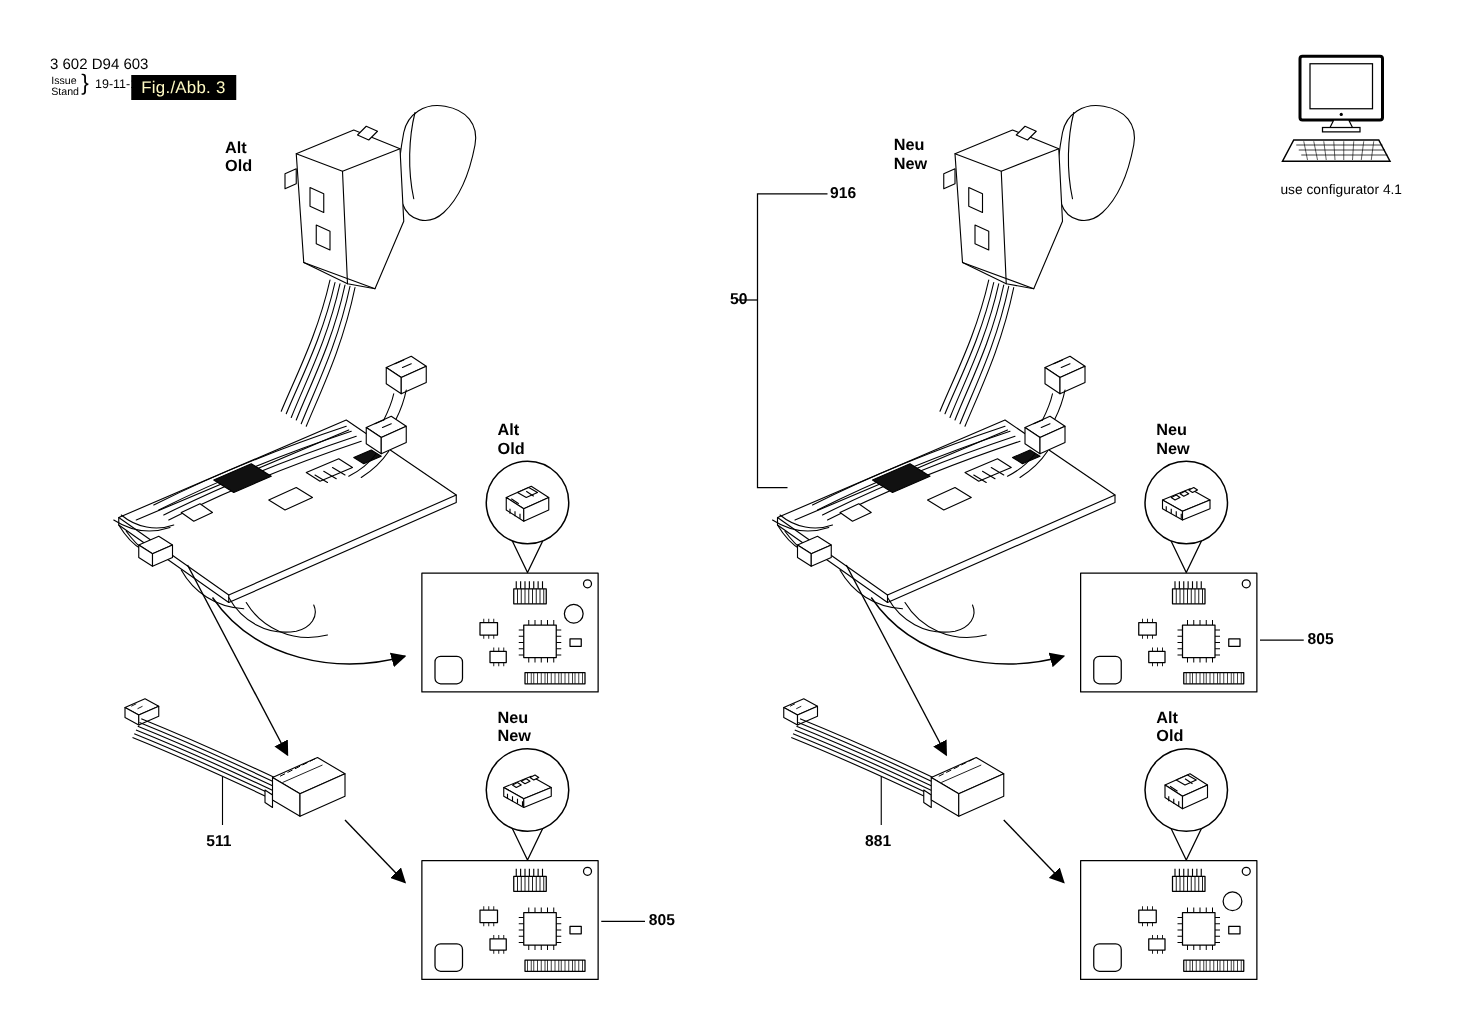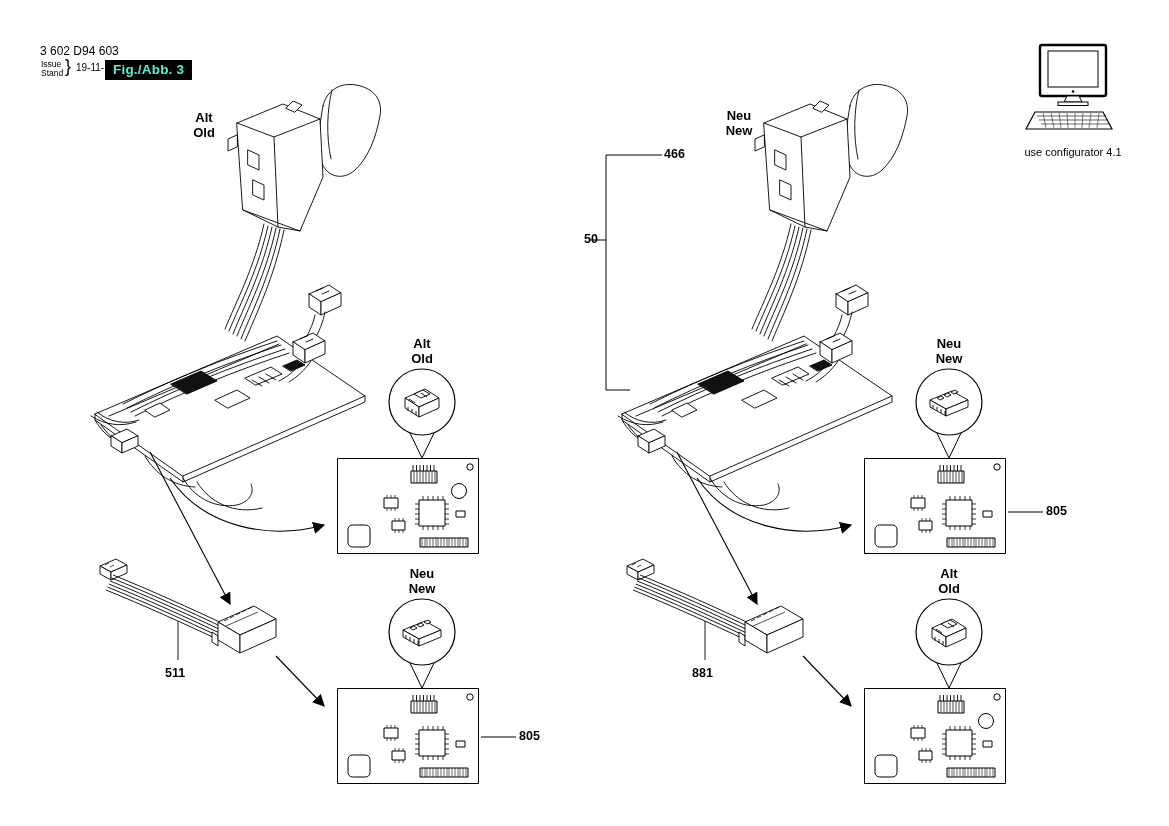--- a/index.html
+++ b/index.html
@@ -6,24 +6,24 @@
   html,body { background:#fff; }
   body {
     width:1169px; height:826px; position:relative; overflow:hidden;
     font-family:"Liberation Sans", sans-serif; color:#000;
   }
   .stage { position:absolute; left:12px; top:0; width:1169px; height:826px; }
   svg.art { position:absolute; left:0; top:0; }
   .t { position:absolute; white-space:nowrap; }
   .b { font-weight:normal; }
   .c { text-align:center; }
-  .two-line { line-height:15px; font-size:13px; font-weight:bold; width:48px; text-align:center; }
+  .two-line { line-height:15px; font-size:13px; font-weight:bold; width:48px; text-align:left; }
   .ref { font-size:12.5px; font-weight:bold; }
   .badge {
-    background:#000; color:#5eead4; font-weight:bold; font-size:13.5px;
+    background:#000; color:#fef9c3; font-weight:normal; font-size:13.5px;
     padding:2px 8px 3px 8px; letter-spacing:0.2px;
   }
   .small-lbl { font-size:8.5px; line-height:9px; }
   .footer-block { font-size:9px; line-height:11px; }
 </style>
 </head>
 <body>
 
 <div class="stage">
 
@@ -230,21 +230,21 @@
 
   <div class="t two-line" style="left:168px; top:110px;">
     <div>Alt</div>
     <div>Old</div>
   </div>
   <div class="t two-line" style="left:703px; top:108px;">
     <div>Neu</div>
     <div>New</div>
   </div>
 
-  <div class="t ref" style="left:652px; top:147px;">466</div>
+  <div class="t ref" style="left:652px; top:147px;">916</div>
   <div class="t ref" style="left:556px; top:232px;margin-left:16px;">50</div>
   <div class="t ref" style="left:153px; top:666px;">511</div>
   <div class="t ref" style="left:680px; top:666px;">881</div>
   <div class="t ref" style="left:507px; top:729px;">805</div>
   <div class="t ref" style="left:1034px; top:504px;">805</div>
 
   <div class="t two-line" style="left:386px; top:336px;">
     <div>Alt</div>
     <div>Old</div>
   </div>

